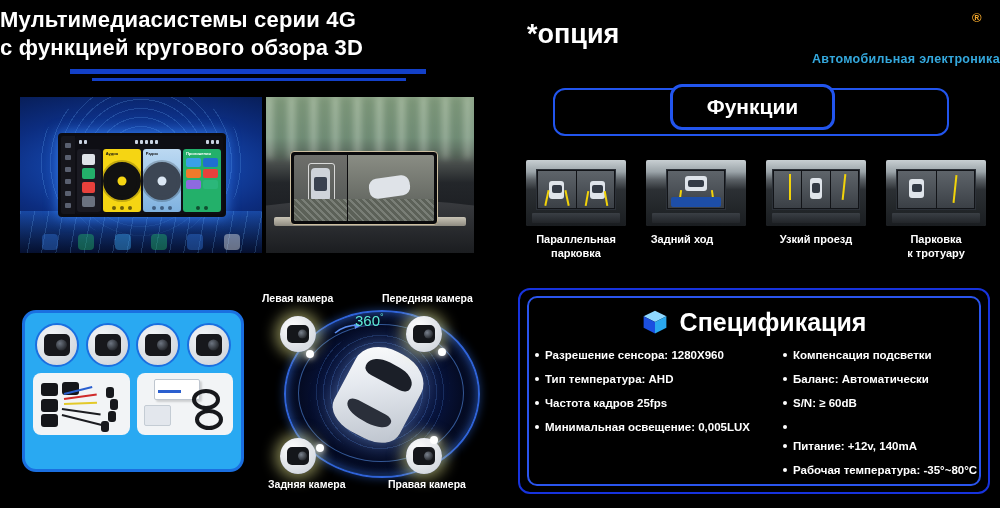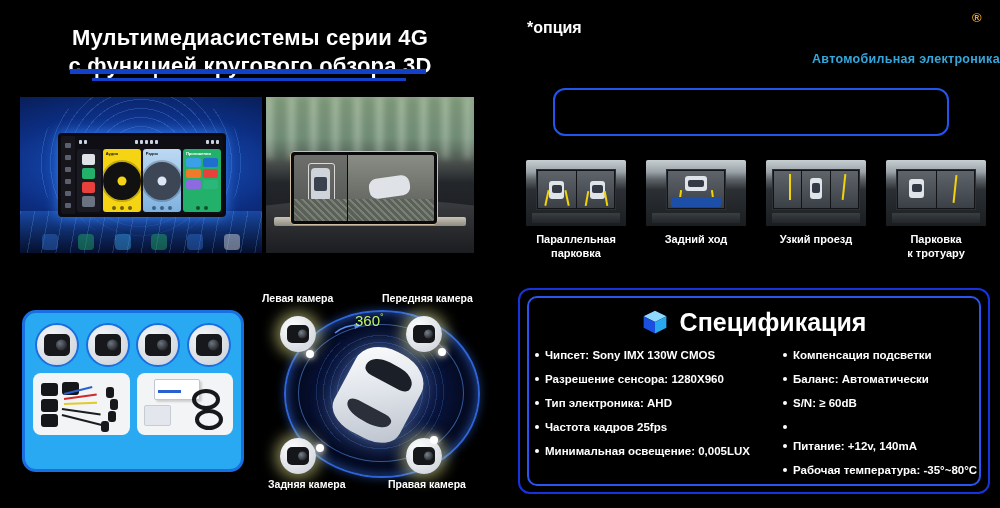--- a/index.html
+++ b/index.html
@@ -1,25 +1,25 @@
 <!DOCTYPE html>
 <html><head>
 <meta charset="utf-8">
 <style>
   html,body{margin:0;padding:0;background:#000;}
   body{width:1000px;height:508px;overflow:hidden;font-family:"Liberation Sans","DejaVu Sans",sans-serif;}
   .page{position:relative;width:1000px;height:508px;background:#000;}
 
   
-  .title-block{position:absolute;left:0;top:24px;width:500px;text-align:center;}
+  .title-block{position:absolute;left:0;top:6px;width:500px;text-align:left;}
   .title-line{color:#fff;font-size:22px;font-weight:bold;line-height:28px;letter-spacing:.2px;}
   .rule1{position:absolute;left:70px;top:69px;width:356px;height:5px;background:#1340c8;}
   .rule2{position:absolute;left:92px;top:78px;width:314px;height:3px;background:#1340c8;}
 
-  .opt{position:absolute;left:527px;top:19px;color:#fff;font-size:16px;font-weight:bold;}
+  .opt{position:absolute;left:527px;top:19px;color:#fff;font-size:27px;font-weight:bold;}
 
   .logo{position:absolute;left:800px;top:8px;width:190px;height:62px;}
   .logo-word{position:absolute;left:0;top:0;width:175px;height:40px;font-size:39px;font-weight:bold;font-style:italic;letter-spacing:-1px;line-height:40px;white-space:nowrap;}
   .logo-word span{display:inline-block;}
   .l-r{color:#4bb54b;}
   .l-o1{color:#e8dc2a;}
   .l-x{color:#1a6fe0;font-size:46px;position:relative;top:3px;}
   .l-i{color:#e8352a;}
   .l-m{color:#2b9aa0;}
   .l-o2{color:#f0a52a;}
@@ -127,21 +127,21 @@
      background:linear-gradient(145deg,#ffffff 0%,#e5e9ef 40%,#b9c0ca 100%);
      border-radius:46% 46% 40% 40%/28% 28% 22% 22%;transform:rotate(28deg);box-shadow:0 0 22px rgba(160,200,255,.5);}
   .car:before{content:"";position:absolute;left:16%;top:14%;width:68%;height:22%;background:#1b1f28;border-radius:40% 40% 18% 18%/60% 60% 30% 30%;}
   .car:after{content:"";position:absolute;left:18%;top:66%;width:64%;height:18%;background:#2a2f3a;border-radius:18% 18% 45% 45%/30% 30% 60% 60%;}
   .dot{position:absolute;width:8px;height:8px;border-radius:50%;background:#fff;box-shadow:0 0 6px #fff;}
   .camnode{position:absolute;width:36px;height:36px;border-radius:50%;
      background:radial-gradient(circle at 35% 30%,#fdfdfd,#c8ced6);
      box-shadow:0 0 14px 5px rgba(225,225,140,.55);overflow:hidden;}
   .camnode b{position:absolute;left:50%;top:50%;transform:translate(-50%,-50%);width:22px;height:18px;background:#14161a;border-radius:5px;}
   .camnode b:after{content:"";position:absolute;right:2px;top:50%;transform:translateY(-50%);width:9px;height:9px;border-radius:50%;background:radial-gradient(circle at 35% 35%,#79818d,#07080a);}
-  .deg{position:absolute;left:97px;top:24px;color:#bef264;font-size:15px;font-weight:500;}
+  .deg{position:absolute;left:97px;top:24px;color:#5eead4;font-size:15px;font-weight:500;}
   .deg sup{font-size:9px;}
   .arrow{position:absolute;left:76px;top:36px;width:28px;height:10px;}
   .diag-lbl{position:absolute;color:#fff;font-size:10.5px;font-weight:bold;white-space:nowrap;}
 
   
   .func-outer{position:absolute;left:553px;top:88px;width:396px;height:48px;border:2px solid #2255ee;border-radius:12px;box-sizing:border-box;}
   .func-inner{position:absolute;left:670px;top:84px;width:165px;height:46px;border:3px solid #2255ee;border-radius:12px;box-sizing:border-box;
      background:#000;display:flex;align-items:center;justify-content:center;}
   .func-inner span{color:#fff;font-size:21px;font-weight:bold;}
 
@@ -361,20 +361,23 @@
     <div class="dot" style="left:58px;top:156px"></div>
     <div class="dot" style="left:172px;top:148px"></div>
 
     <div class="diag-lbl" style="left:4px;top:4px">Левая камера</div>
     <div class="diag-lbl" style="left:124px;top:4px">Передняя камера</div>
     <div class="diag-lbl" style="left:10px;top:190px">Задняя камера</div>
     <div class="diag-lbl" style="left:130px;top:190px">Правая камера</div>
   </div>
 
   <div class="func-outer"></div>
+  <div class="func-inner">
+    <span>Функции</span>
+  </div>
 
   <div class="thumbs">
 
     <div class="thumb" style="left:8px;top:0">
       <div class="th-bg"></div>
       <div class="th-scr">
         <div class="th-half">
             <div class="th-car"></div>
           <div class="th-line" style="left:22%;top:52%;height:42%;transform:rotate(12deg)"></div>
           <div class="th-line" style="left:74%;top:52%;height:42%;transform:rotate(-12deg)"></div>
@@ -397,21 +400,21 @@
       <div class="th-scr" style="left:20%;width:60%">
         <div class="th-half">
             <div class="th-car" style="left:30%;top:14%;height:40%"></div>
           <div class="th-line" style="left:20%;top:50%;height:44%;transform:rotate(8deg)"></div>
           <div class="th-line" style="left:78%;top:50%;height:44%;transform:rotate(-8deg)"></div>
           <div style="position:absolute;left:6%;bottom:4%;width:88%;height:26%;background:#1d4ea8;border-radius:2px"></div>
         </div>
       </div>
       <div class="th-base"></div>
     </div>
-    <div class="t-cap" style="left:118px;top:72px">
+    <div class="t-cap" style="left:104px;top:72px">
       <div>Задний ход</div>
     </div>
 
     <div class="thumb" style="left:248px;top:0">
       <div class="th-bg"></div>
       <div class="th-scr" style="left:6%;width:88%">
         <div class="th-half">
             <div class="th-line" style="left:56%;top:8%;height:70%"></div>
           </div>
         <div class="th-half">
@@ -454,29 +457,25 @@
       <polygon points="2,9 16,16 16,30 2,23" fill="#1b4fe0"></polygon>
       <polygon points="30,9 16,16 16,30 30,23" fill="#2aa8ef"></polygon>
     </svg>
     <div class="spec-title">Спецификация</div>
   </div>
 
   <div class="spec-cols">
     <div class="spec-col">
       <div class="spec-li">
           <i></i>
-          <span>Чипсет: Sony IMX 130W CMOS</span>
-        </div>
-      <div class="spec-li">
-          <i></i>
           <span>Разрешение сенсора: 1280X960</span>
         </div>
       <div class="spec-li">
           <i></i>
-          <span>Тип электроника: AHD</span>
+          <span>Тип температура: AHD</span>
         </div>
       <div class="spec-li">
           <i></i>
           <span>Частота кадров 25fps</span>
         </div>
       <div class="spec-li">
           <i></i>
           <span>Минимальная освещение: 0,005LUX</span>
         </div>
     </div>

